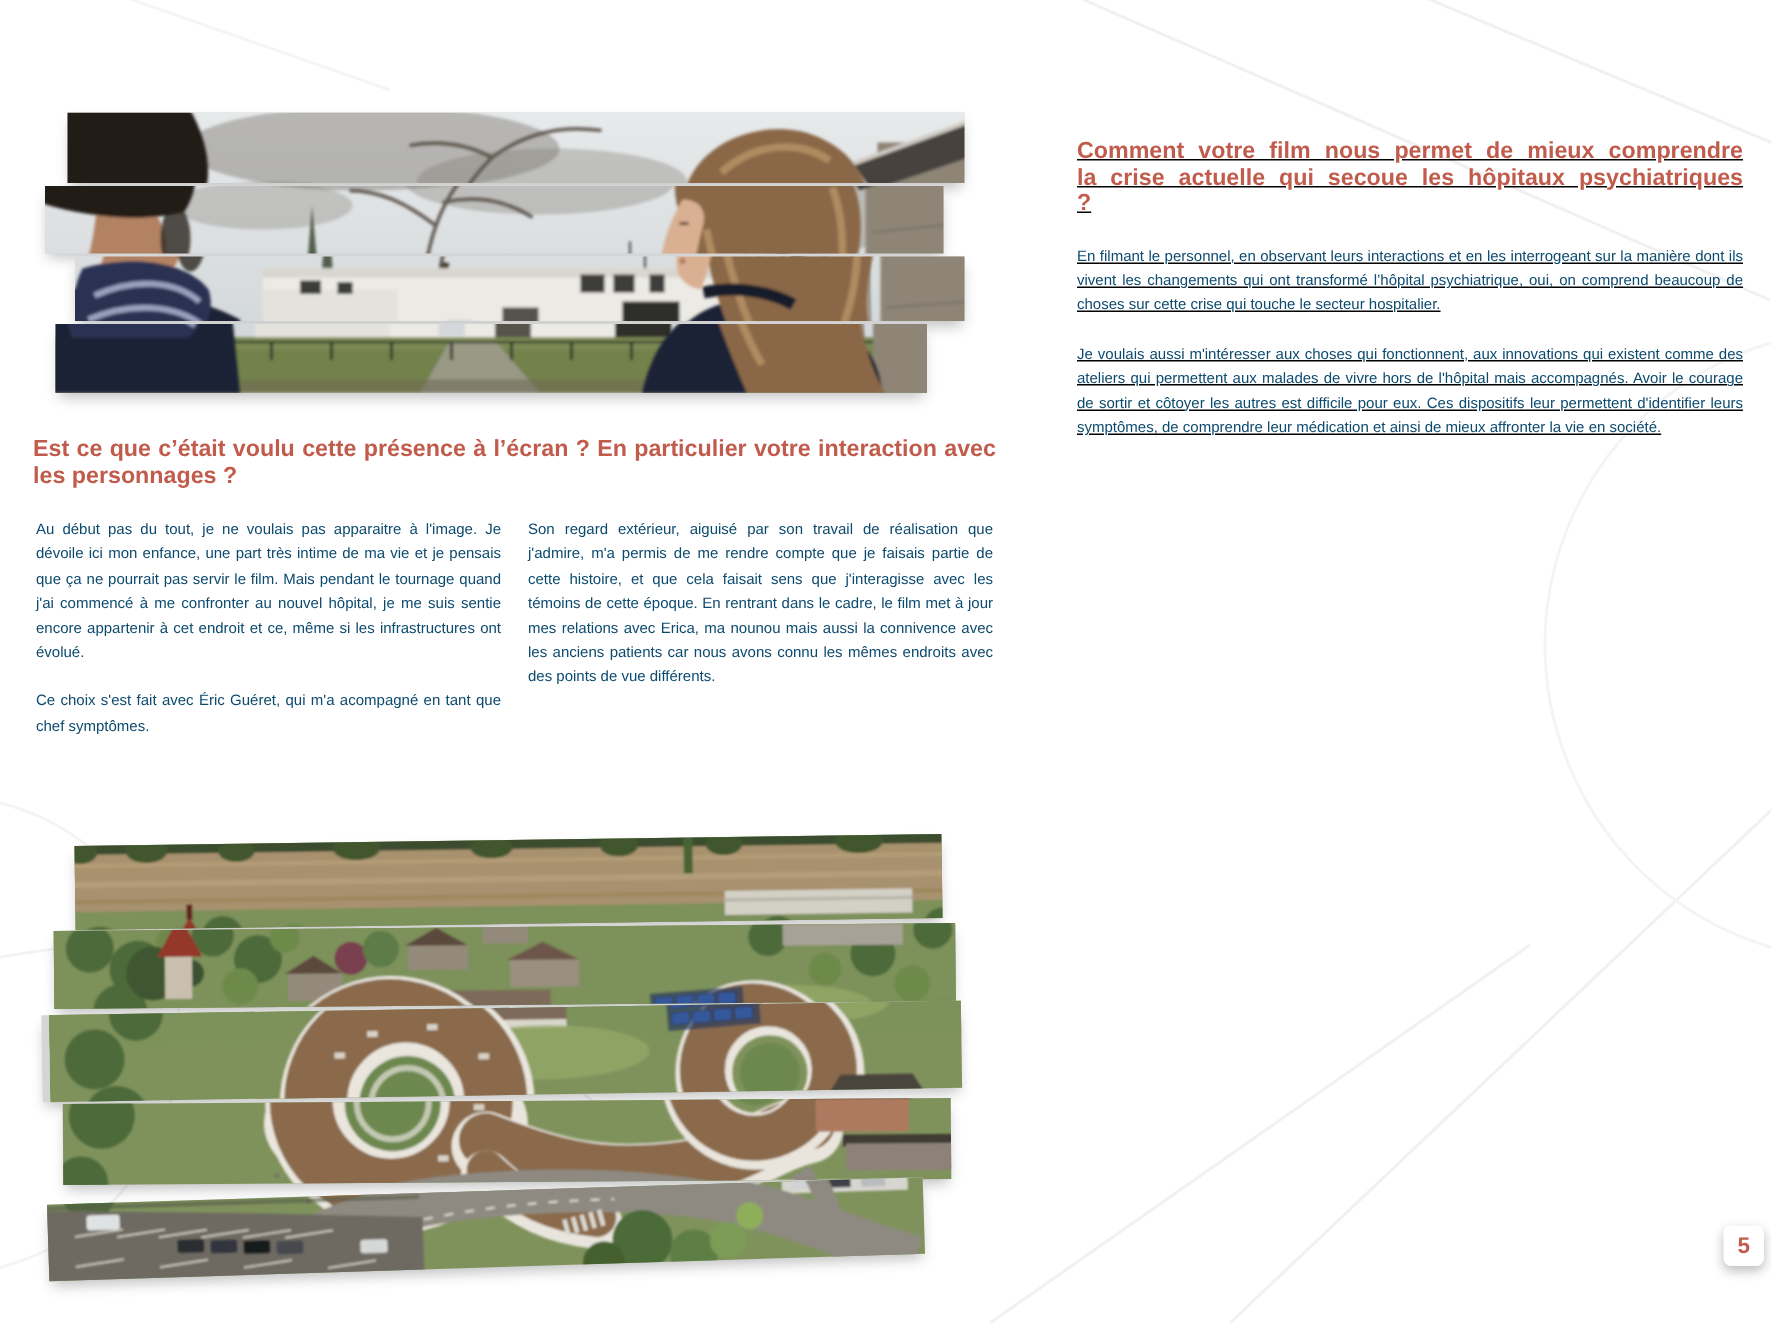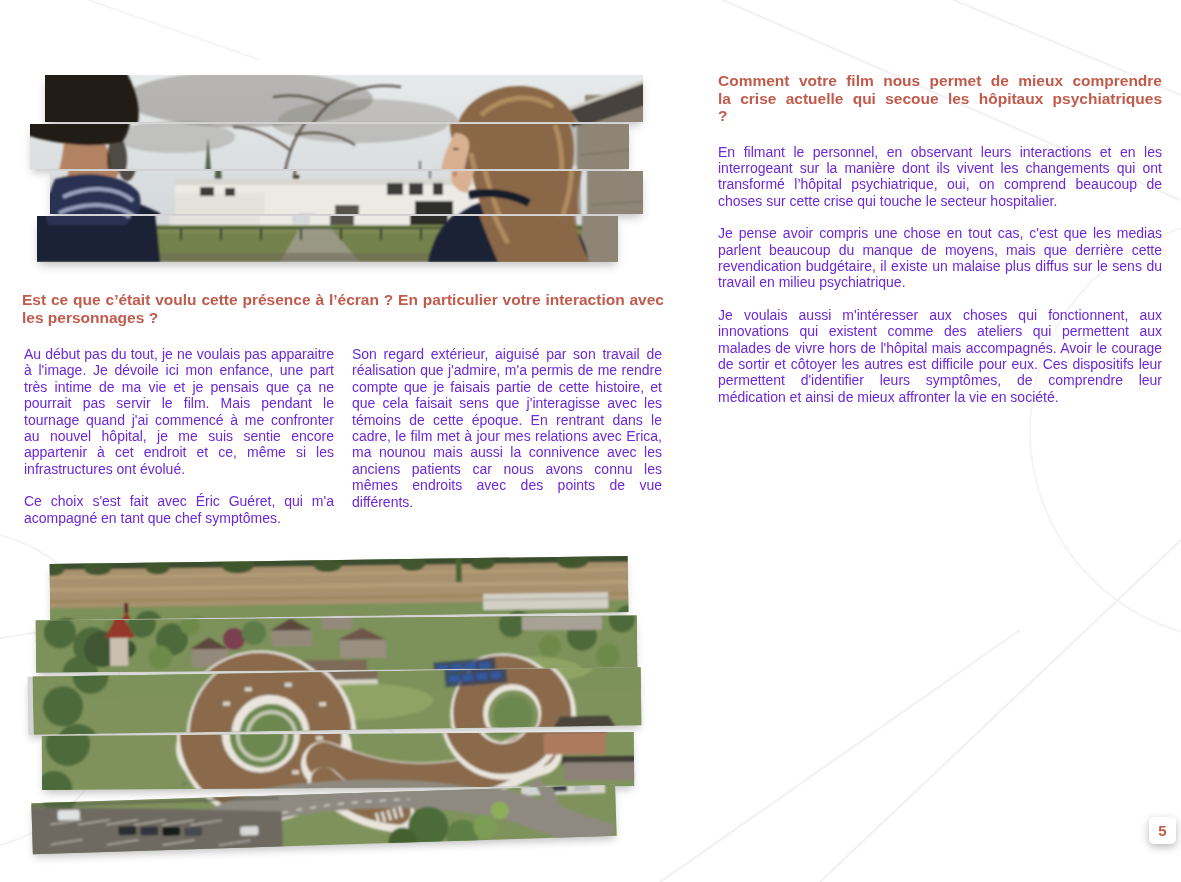--- a/index.html
+++ b/index.html
@@ -12,23 +12,23 @@
   .strip{position:absolute;overflow:hidden;background:#d4d6d3;
          box-shadow:0 5px 9px -2px rgba(0,0,0,.25);}
   .strip svg{display:block;pointer-events:none;}
 
   
   .q-heading{position:absolute;margin:0;color:#c15b4c;font-weight:700;
              font-size:15.5px;line-height:1.13;text-align:justify;}
   .q-heading.right-q{word-spacing:4px;}
   .columns{position:absolute;display:flex;gap:18px;}
   .columns .col{width:310px;}
-  p.body-text{margin:0 0 16px 0;color:#6d28d9;font-size:14px;line-height:16.4px;
+  p.body-text{margin:0 0 16px 0;color:#0c4a6e;font-size:10px;line-height:16.4px;
               text-align:justify;hyphens:auto;-webkit-hyphens:auto;}
-  .right-col{position:absolute;left:718px;top:72px;width:444px;}
+  .right-col{position:absolute;left:718px;top:92px;width:444px;text-decoration:underline;}
   .right-col .q-heading{position:static;margin:0 0 19px 0;}
 
   .page-number{position:absolute;left:1149px;top:817px;width:27px;height:27px;
                background:#ffffff;border-radius:5px;box-shadow:0 3px 8px rgba(0,0,0,.28);
                color:#c15b4c;font-weight:700;font-size:15px;line-height:27px;text-align:center;}
 </style>
 </head>
 <body>
 
 <div class="page">
@@ -1281,19 +1281,18 @@
             <circle cx="455" cy="280" r="12" fill="#7d9c55"></circle>
     <circle cx="470" cy="264" r="9" fill="#8fae5a"></circle>
   </g>
 </svg>
       </div>
   </div>
 
   <div class="right-col">
     <h2 class="q-heading right-q">Comment votre film nous permet de mieux comprendre la crise actuelle qui secoue les hôpitaux psychiatriques ?</h2>
     <p class="body-text">En filmant le personnel, en observant leurs interactions et en les interrogeant sur la manière dont ils vivent les changements qui ont transformé l’hôpital psychiatrique, oui, on comprend beaucoup de choses sur cette crise qui touche le secteur hospitalier.</p>
-    <p class="body-text">Je pense avoir compris une chose en tout cas, c'est que les medias parlent beaucoup du manque de moyens, mais que derrière cette revendication budgétaire, il existe un malaise plus diffus sur le sens du travail en milieu psychiatrique.</p>
     <p class="body-text">Je voulais aussi m'intéresser aux choses qui fonctionnent, aux innovations qui existent comme des ateliers qui permettent aux malades de vivre hors de l'hôpital mais accompagnés. Avoir le courage de sortir et côtoyer les autres est difficile pour eux. Ces dispositifs leur permettent d'identifier leurs symptômes, de comprendre leur médication et ainsi de mieux affronter la vie en société.</p>
   </div>
 
   <div class="page-number">5</div>
 
 </div>
 
 </body></html>

